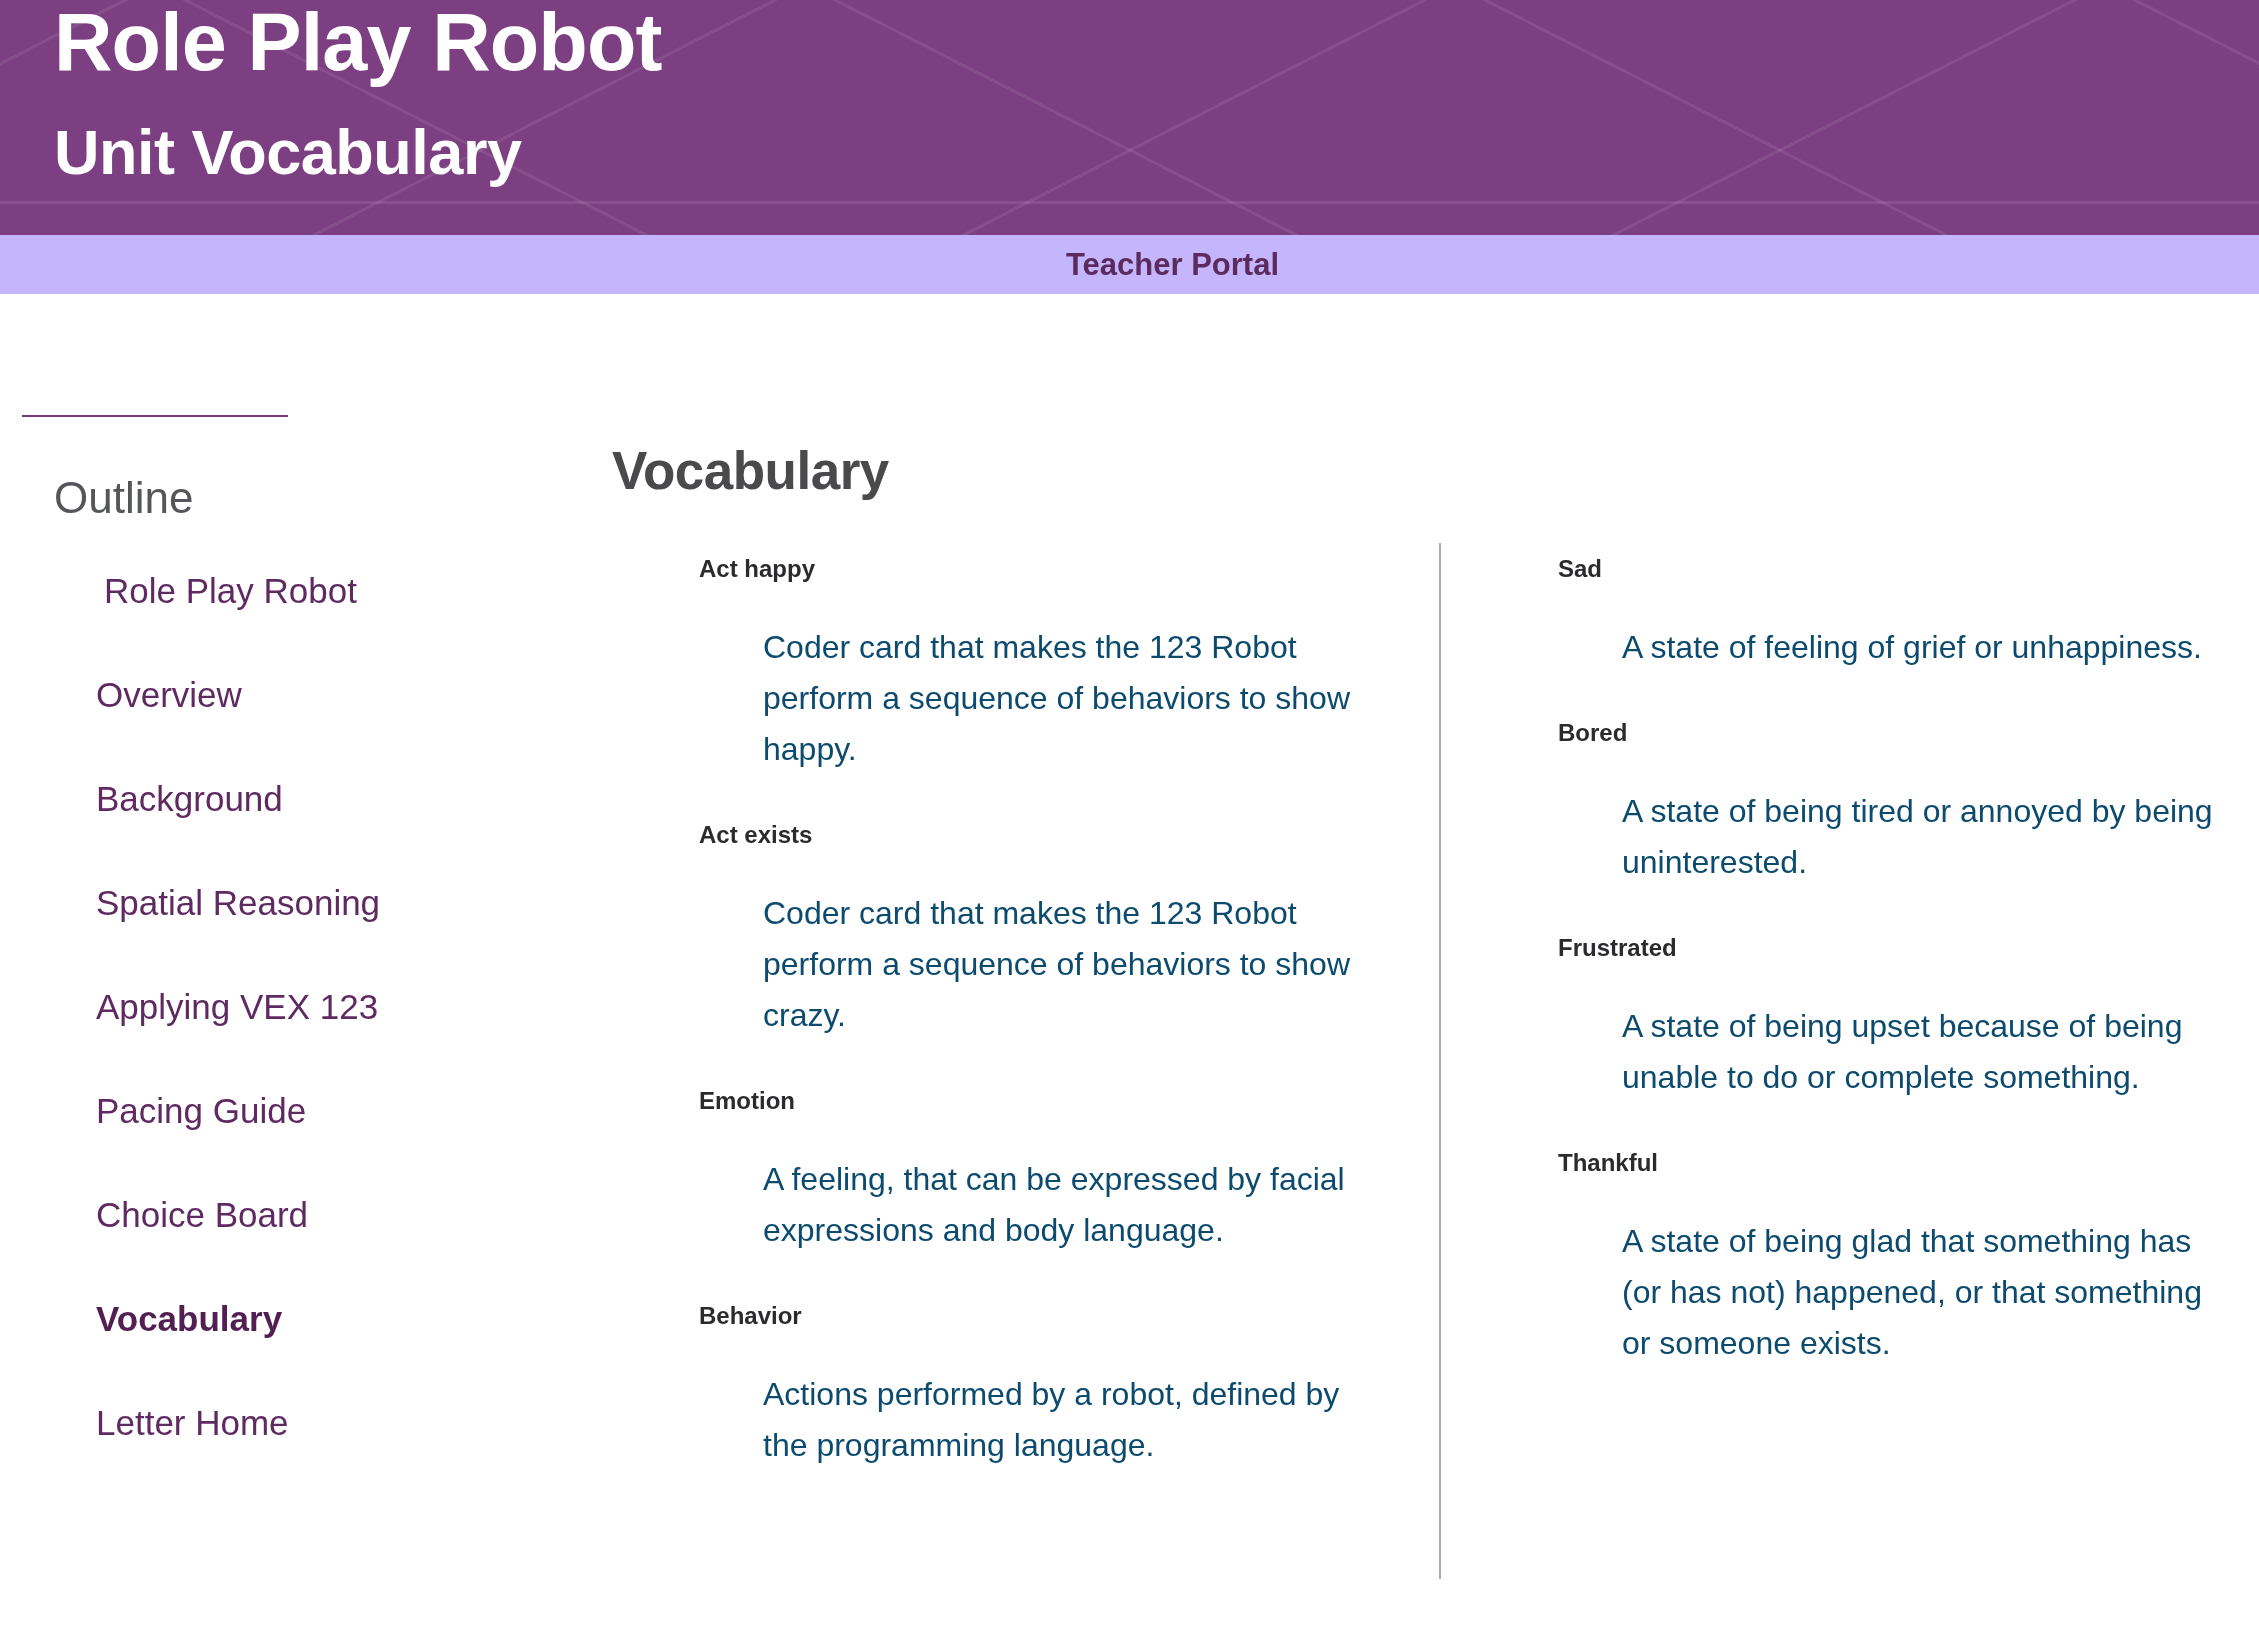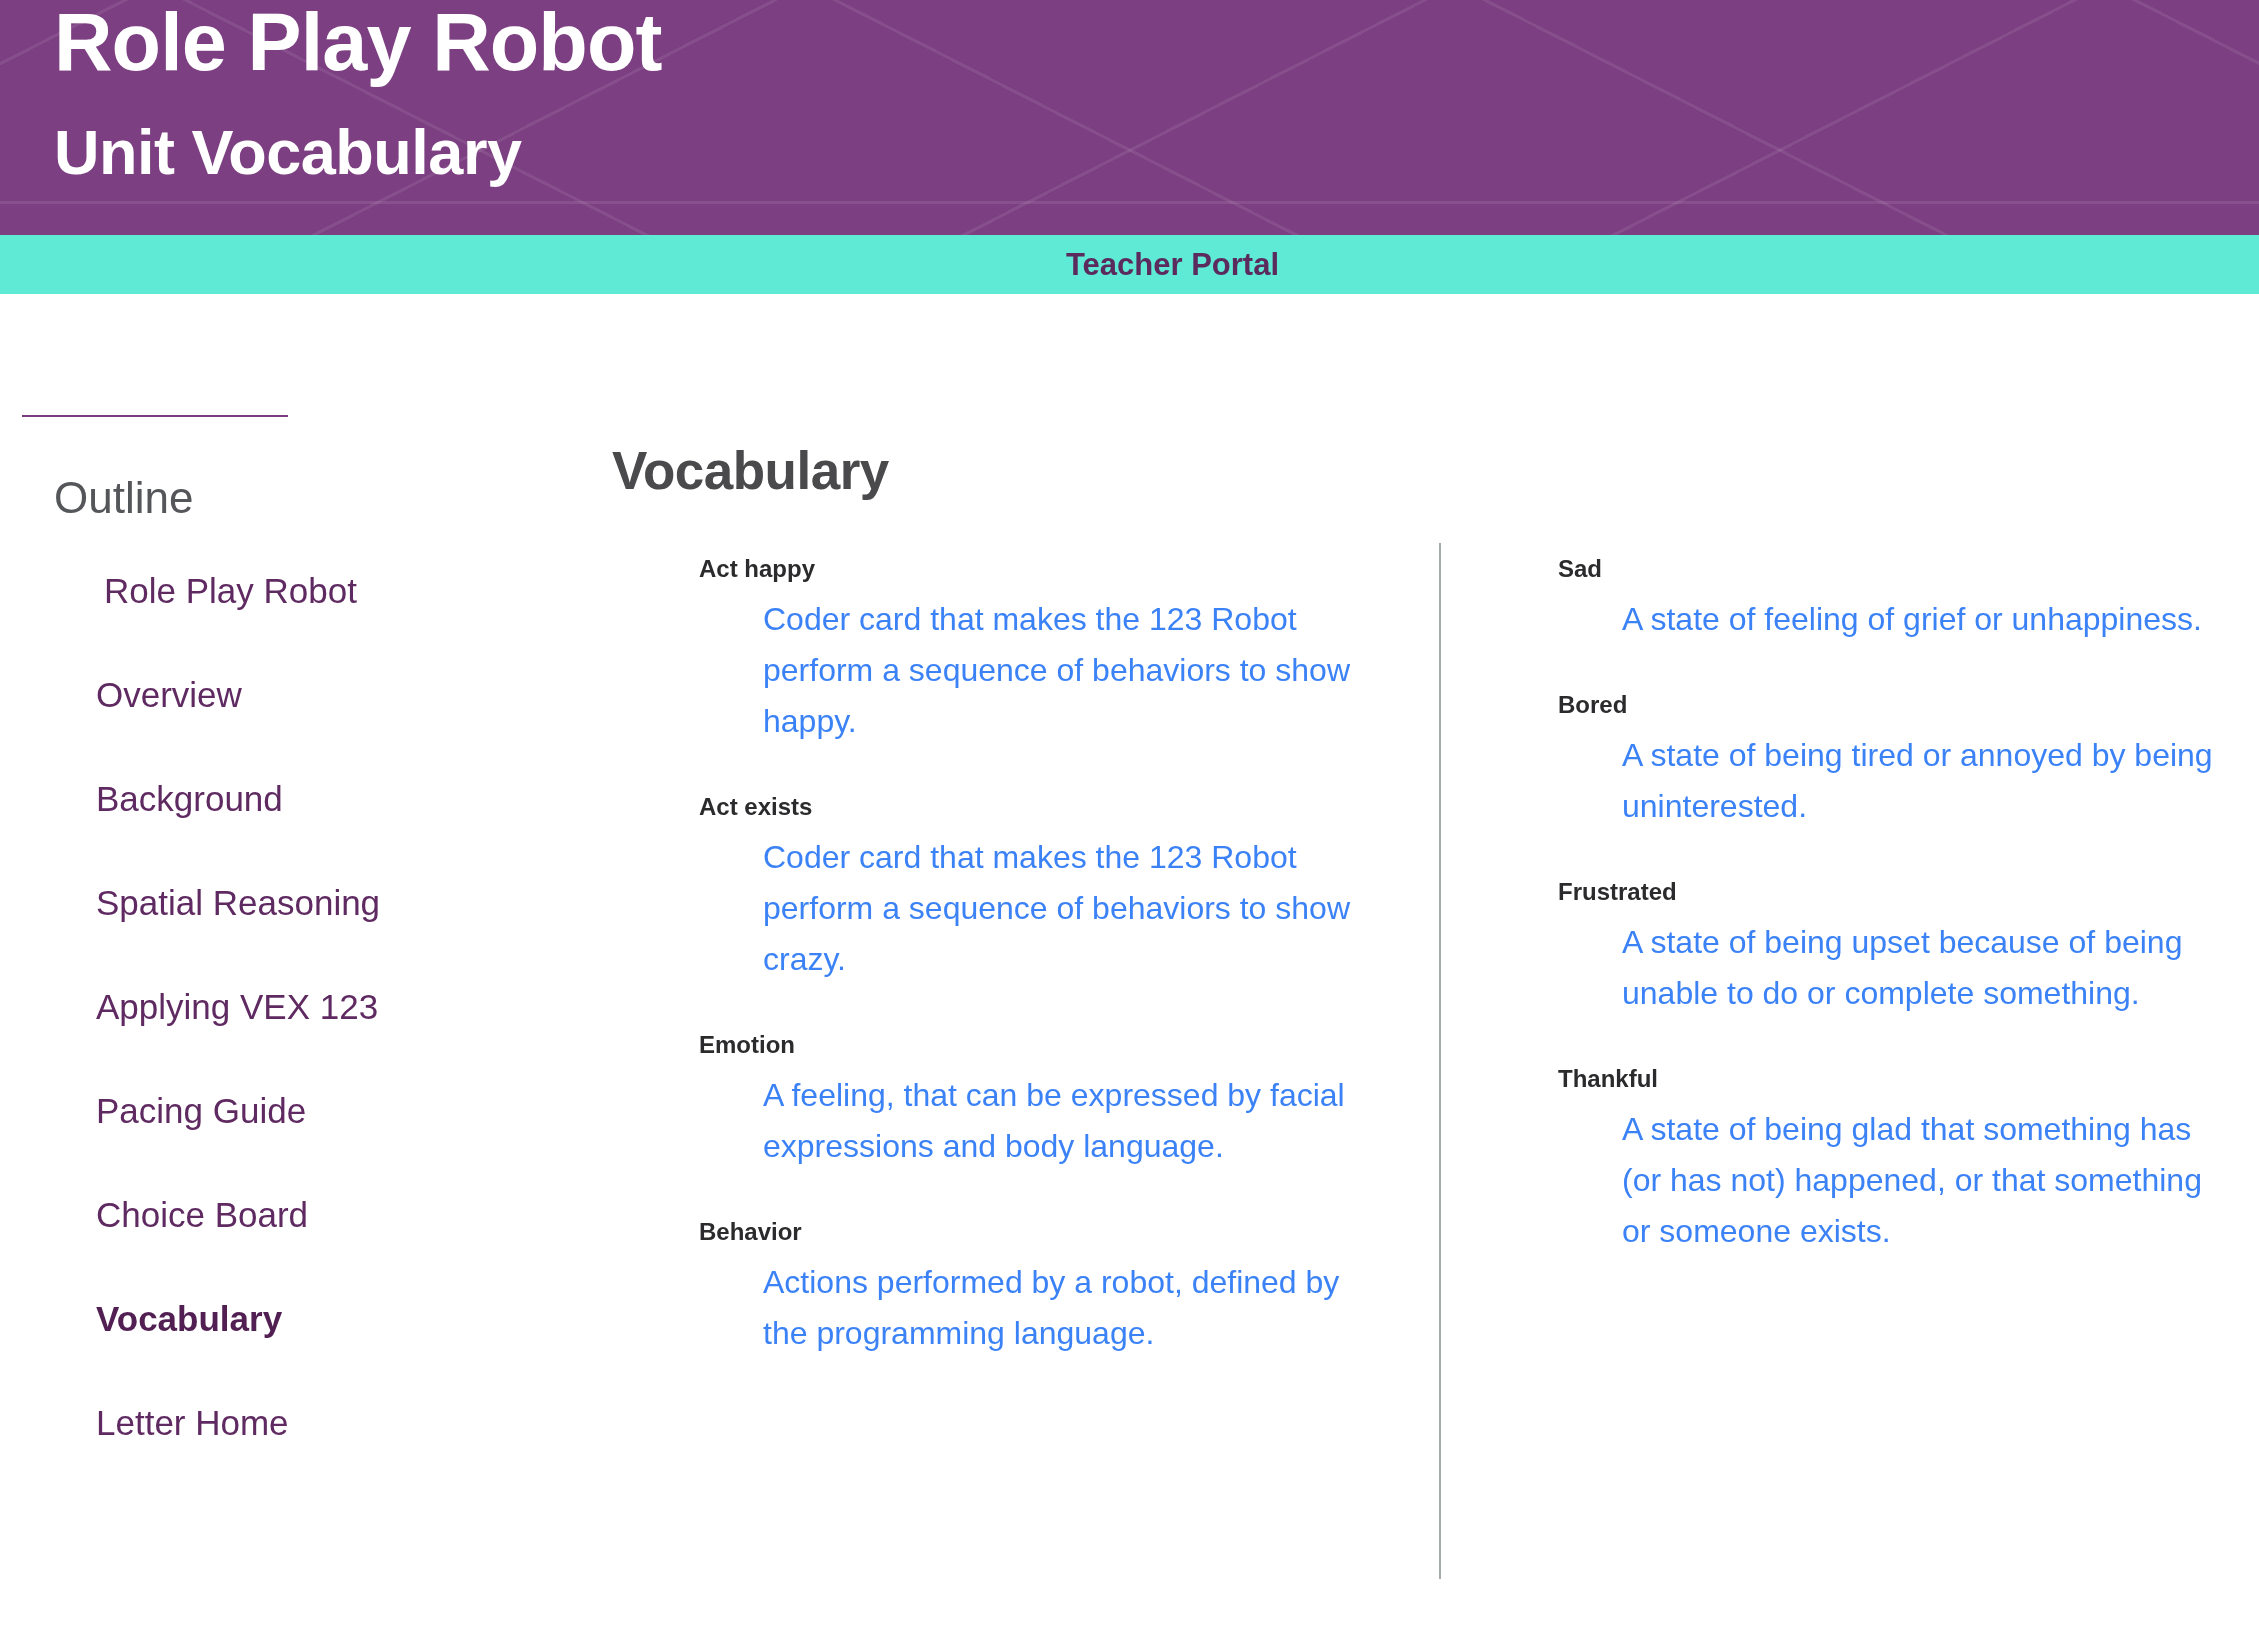--- a/index.html
+++ b/index.html
@@ -22,21 +22,21 @@
   .hero h1 {
     color:#ffffff; font-size:81px; font-weight:700; line-height:85px;
     letter-spacing:-0.9px; padding-top:0;
   }
   .hero h2 {
     color:#ffffff; font-size:63px; font-weight:700; line-height:66px;
     letter-spacing:-0.5px; margin-top:34px;
   }
   
   .portal-bar {
-    width:100%; height:59px; line-height:59px; background:#5eead4;
+    width:100%; height:59px; line-height:59px; background:#c4b5fd;
     text-align:center; padding-left:85px;
   }
   .portal-bar span {
     color:#5c2b5e; font-size:31px; font-weight:700;
   }
   
   .content { position:relative; width:100%; height:1340px; }
   
   .outline-rule {
     position:absolute; left:21.7px; top:121px; width:266px; height:1.9px;
@@ -66,21 +66,21 @@
   .col-right { left:1558px; width:678px; }
   .divider {
     position:absolute; left:1439px; top:0; width:1.9px; height:1036px;
     background:#a6abae;
   }
   .entry { margin-bottom:34px; }
   .entry .term {
     font-size:24px; font-weight:700; line-height:51px; color:#2b2b2d;
   }
   .entry .def {
-    font-size:32px; line-height:51px; color:#3b82f6; margin-left:64px;
+    font-size:32px; line-height:51px; color:#0c4a6e; margin-left:64px;margin-top:28px;
   }
   .col-left  .entry .def { width:612px; }
   .col-right .entry .def { width:610px; }
 </style>
 </head>
 <body>
 
 <div class="page">
 
   <header class="hero">

